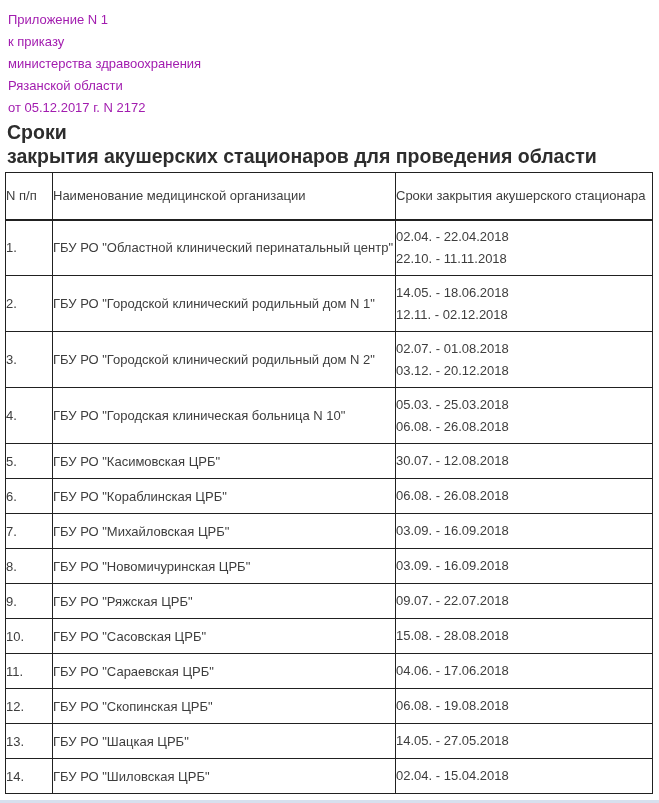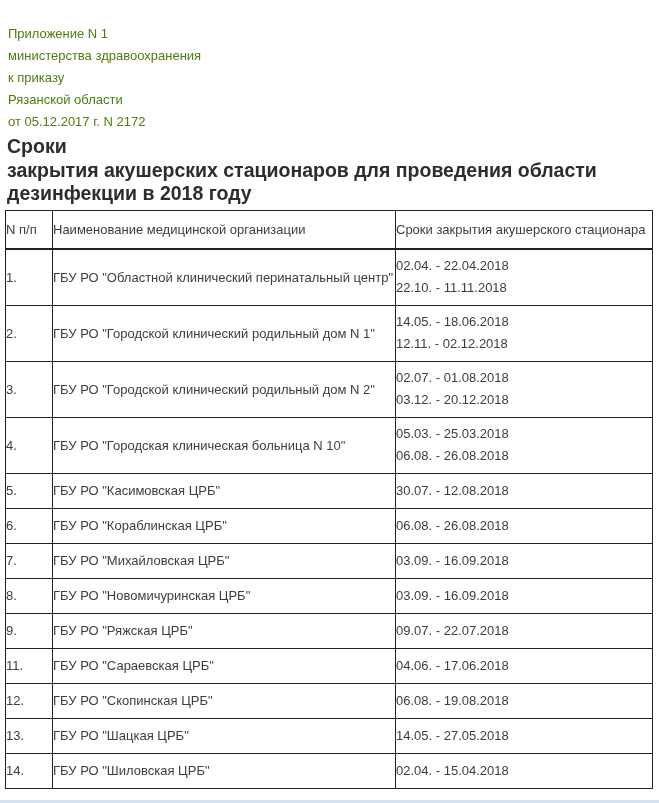--- a/index.html
+++ b/index.html
@@ -9,24 +9,24 @@
   }
   body {
     width: 659px;
     height: 803px;
     position: relative;
     overflow: hidden;
     font-family: "Liberation Sans", "DejaVu Sans", sans-serif;
     color: #3d3d3d;
   }
   .doc-header {
-    padding: 23px 0 0 8px;
+    padding: 9px 0 0 8px;
     font-size: 13px;
     line-height: 22px;
-    color: #4d7c0f;
+    color: #a21caf;
   }
   .page-title {
     margin: 2px 0 0 7px;
     font-size: 19.5px;
     line-height: 23.5px;
     font-weight: bold;
     color: #2d2d2d;
   }
   table.schedule {
     margin: 4px 0 0 5px;
@@ -40,51 +40,50 @@
     border: 1px solid #212121;
     vertical-align: middle;
     text-align: left;
     font-weight: normal;
     padding: 0;
   }
   table.schedule th { border-bottom: 2px solid #212121; }
   col.c1 { width: 47px; }
   col.c2 { width: 343px; }
   col.c3 { width: 257px; }
-  thead tr { height: 39px; }
+  thead tr { height: 47px; }
   tbody tr { height: 35px; }
   tbody tr.tall { height: 56px; }
   .c-num, th.h-num { padding-left: 10px; }
   .c-org, th.h-org { padding-left: 12px; padding-right: 6px; }
   .c-dates, th.h-dates { padding-left: 12px; padding-right: 4px; }
   .c-dates div { line-height: 22px; }
   .bottom-strip {
     position: absolute;
     left: 0;
     bottom: 0;
     width: 659px;
     height: 3px;
     background: #d7e0ee;
   }
 </style>
 </head>
 <body>
 
 <div class="doc-header">
   <div>Приложение N 1</div>
+  <div>к приказу</div>
   <div>министерства здравоохранения</div>
-  <div>к приказу</div>
   <div>Рязанской области</div>
   <div>от 05.12.2017 г. N 2172</div>
 </div>
 
 <div class="page-title">
   <div>Сроки</div>
   <div>закрытия акушерских стационаров для проведения области</div>
-  <div>дезинфекции в 2018 году</div>
 </div>
 
 <table class="schedule">
   <colgroup>
     <col class="c1">
       <col class="c2">
       <col class="c3">
   </colgroup>
   <thead>
     <tr>
@@ -155,20 +154,27 @@
         </td>
   </tr>
       <tr>
     <td class="c-num">9.</td>
     <td class="c-org">ГБУ РО "Ряжская ЦРБ"</td>
     <td class="c-dates">
           <div>09.07. - 22.07.2018</div>
         </td>
   </tr>
       <tr>
+    <td class="c-num">10.</td>
+    <td class="c-org">ГБУ РО "Сасовская ЦРБ"</td>
+    <td class="c-dates">
+          <div>15.08. - 28.08.2018</div>
+        </td>
+  </tr>
+      <tr>
     <td class="c-num">11.</td>
     <td class="c-org">ГБУ РО "Сараевская ЦРБ"</td>
     <td class="c-dates">
           <div>04.06. - 17.06.2018</div>
         </td>
   </tr>
       <tr>
     <td class="c-num">12.</td>
     <td class="c-org">ГБУ РО "Скопинская ЦРБ"</td>
     <td class="c-dates">

